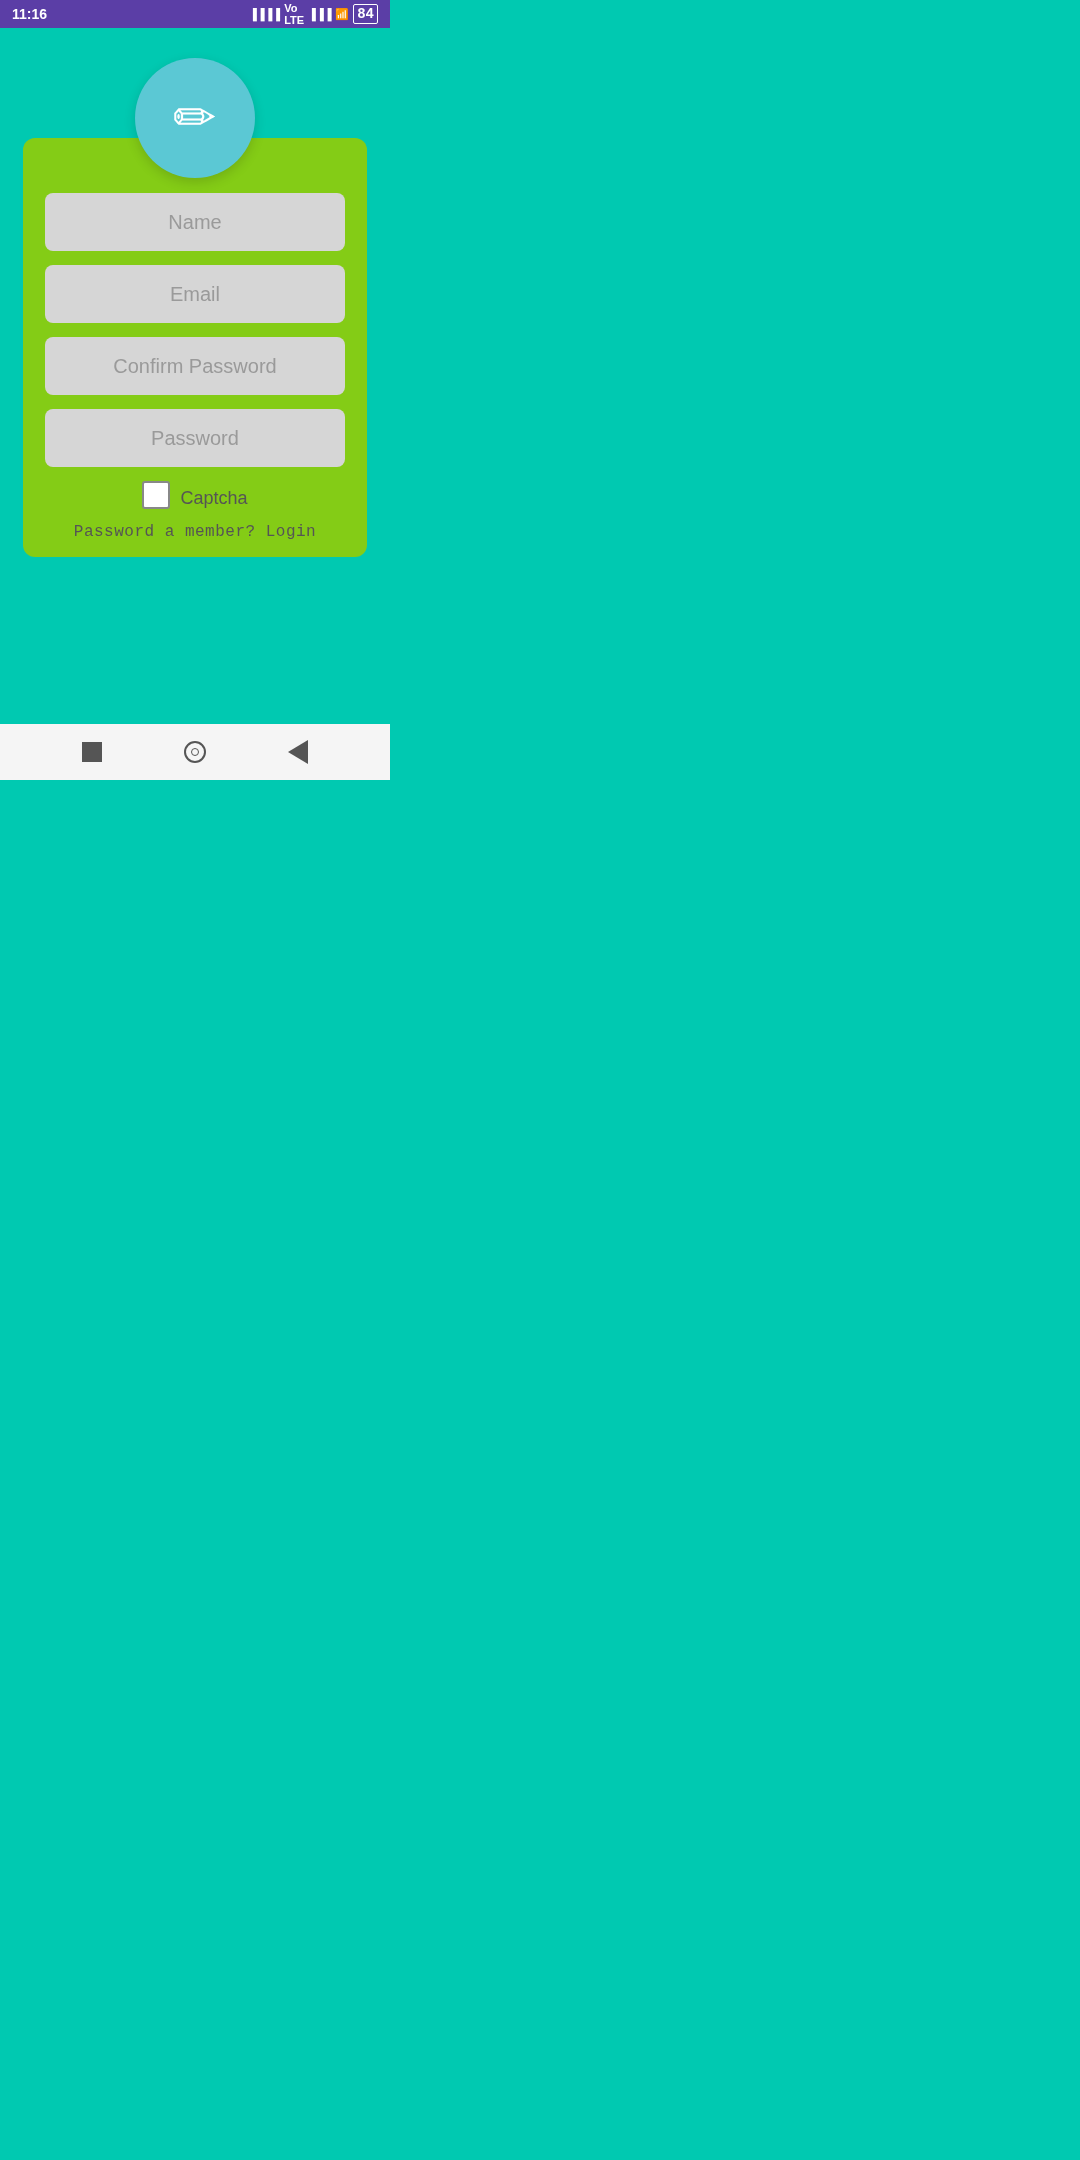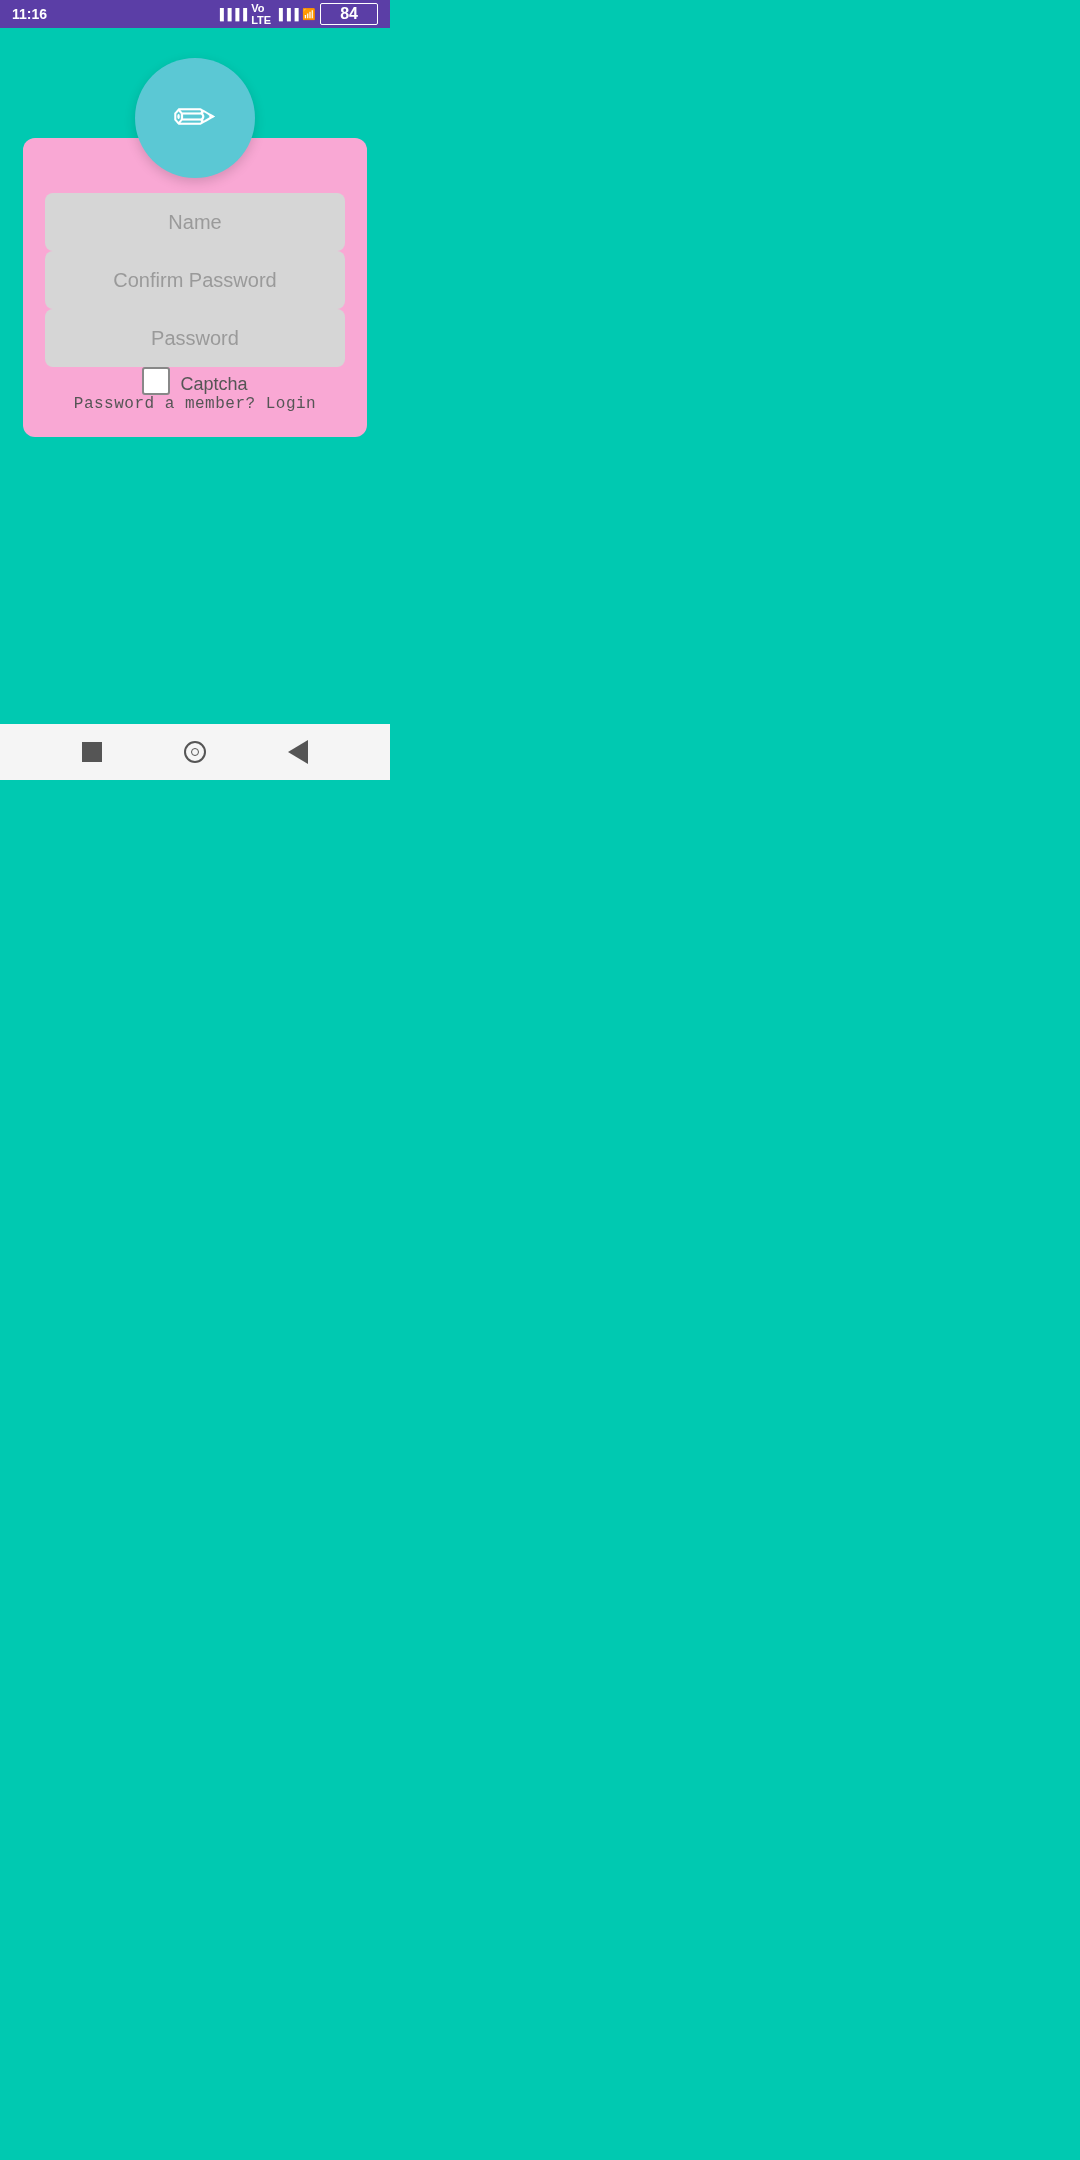--- a/index.html
+++ b/index.html
@@ -42,23 +42,24 @@
     .status-bar-right {
       display: flex;
       align-items: center;
       gap: 4px;
       font-size: 11px;
     }
 
     .battery-icon {
       border: 1.5px solid white;
       border-radius: 2px;
-      padding: 1px 19px;
-      font-size: 16px;
+      padding: 1px 3px;
+      font-size: 14px;
       position: relative;
+      font-family: Liberation Mono, monospace;
     }
 
     
     .content-area {
       width: 100%;
       flex: 1;
       background-color: #00C9B1;
       display: flex;
       flex-direction: column;
       align-items: center;
@@ -83,26 +84,27 @@
 
     .pencil-icon {
       font-size: 50px;
       color: white;
       transform: rotate(-45deg);
     }
 
     
     .card {
       width: 88%;
-      background-color: #f9a8d4;
+      background-color: #84cc16;
       border-radius: 12px;
-      padding: 55px 22px 24px 22px;
+      padding: 55px 22px 16px 22px;
       display: flex;
       flex-direction: column;
       align-items: center;
+      gap: 14px;
     }
 
     
     .input-field {
       width: 100%;
       height: 58px;
       background-color: #D6D6D6;
       border: none;
       border-radius: 8px;
       text-align: center;
@@ -238,20 +240,21 @@
 
   <div class="icon-circle">
     <span class="pencil-icon">✎</span>
   </div>
 
   <div class="card">
 
     <input class="input-field" type="text" placeholder="Name" style="">
 
 
+    <input class="input-field" type="email" placeholder="Email" style="">
 
 
     <input class="input-field" type="password" placeholder="Confirm Password" style="">
 
     <input class="input-field" type="password" placeholder="Password" style="">
 
     <div class="captcha-row">
       <input class="captcha-checkbox" type="checkbox" style="">
       <label class="captcha-label">Captcha</label>
     </div>

